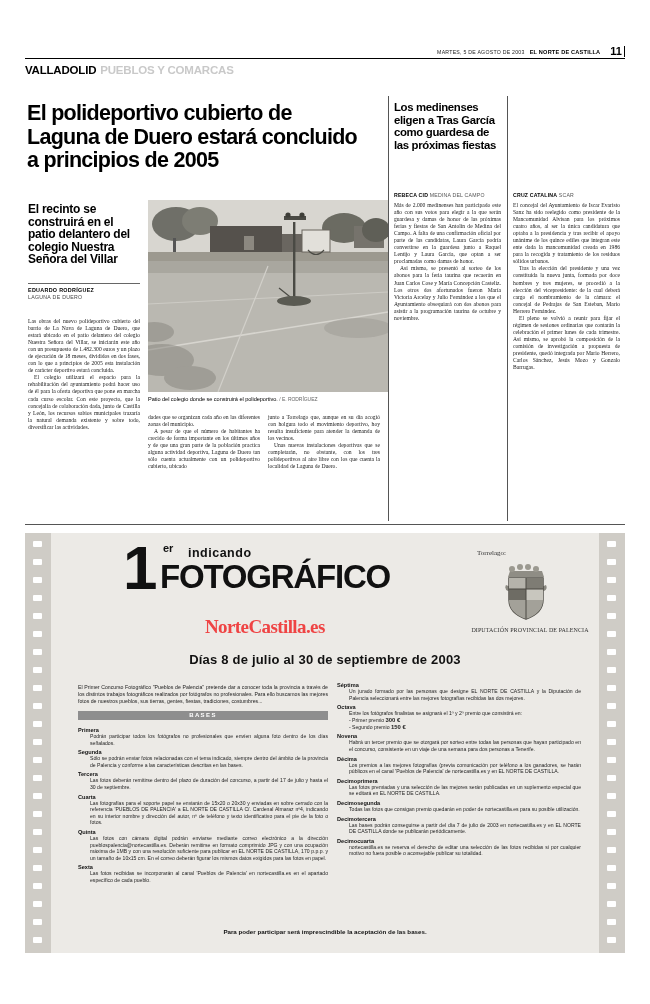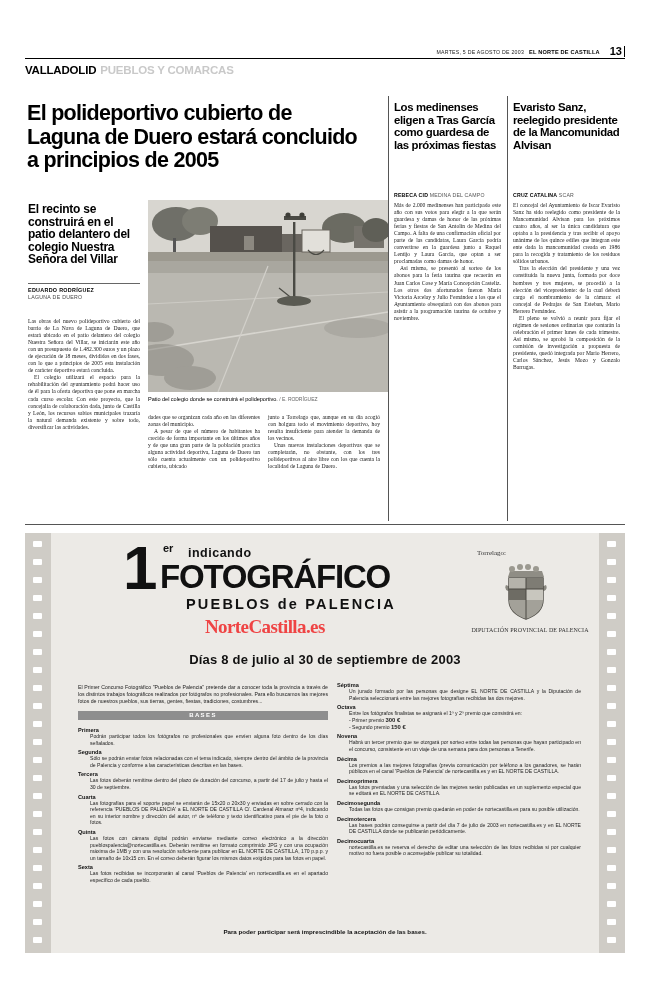--- a/index.html
+++ b/index.html
@@ -182,21 +182,21 @@
   }
 </style>
 </head>
 <body>
 
 <div class="page">
 
   <div class="folio">
     <span class="folio-date">MARTES, 5 DE AGOSTO DE 2003</span>
     <span class="folio-paper">EL NORTE DE CASTILLA</span>
-    <span class="folio-num">13</span>
+    <span class="folio-num">11</span>
   </div>
 
   <div class="sectionbar">
     <span class="sec-main">VALLADOLID</span>
     <span class="sec-sub">PUEBLOS Y COMARCAS</span>
   </div>
 
   <div class="lead-head">El polideportivo cubierto de Laguna de Duero estará concluido a principios de 2005</div>
   <div class="lead-sub">El recinto se construirá en el patio delantero del colegio Nuestra Señora del Villar</div>
   <div class="byline-rule"></div>
@@ -278,21 +278,20 @@
   <div class="side-head" style="position:absolute;left:394px;top:101px;width:106px;">Los medinenses eligen a Tras García como guardesa de las próximas fiestas</div>
   <div class="side-byline" style="position:absolute;left:394px;top:192px;width:108px;">
     <b>REBECA CID</b>
     <span>MEDINA DEL CAMPO</span>
   </div>
   <div class="bodycol" style="left:394px;top:202px;width:107px;height:315px;">
     <p>Más de 2.000 medinenses han participado este año con sus votos para elegir a la que serán guardesa y damas de honor de las próximas ferias y fiestas de San Antolín de Medina del Campo. A falta de una confirmación oficial por parte de las candidatas, Laura García podría convertirse en la guardesa junto a Raquel Lentijo y Laura García, que optan a ser proclamadas como damas de honor.</p>
     <p>Así mismo, se presentó al sorteo de los abonos para la feria taurina que recaerán en Juan Carlos Cose y María Concepción Casteliz. Los otros dos afortunados fueron María Victoria Arcelay y Julio Fernández a los que el Ayuntamiento obsequiará con dos abonos para asistir a la programación taurina de octubre y noviembre.</p>
   </div>
 
-  <div class="side-head" style="position:absolute;left:513px;top:101px;width:108px;">Evaristo Sanz, reelegido presidente de la Mancomunidad Alvisan</div>
   <div class="side-byline" style="position:absolute;left:513px;top:192px;width:108px;">
     <b>CRUZ CATALINA</b>
     <span>SCAR</span>
   </div>
   <div class="bodycol" style="left:513px;top:202px;width:107px;height:315px;">
     <p>El concejal del Ayuntamiento de Iscar Evaristo Sanz ha sido reelegido como presidente de la Mancomunidad Alvisan para los próximos cuatro años, al ser la única candidatura que optaba a la presidencia y tras recibir el apoyo unánime de los quince ediles que integran este ente dada la mancomunidad creada en 1986 para la recogida y tratamiento de los residuos sólidos urbanos.</p>
     <p>Tras la elección del presidente y una vez constituida la nueva junta, formada por doce hombres y tres mujeres, se procedió a la elección del vicepresidente: de la cual deberá cargo el nombramiento de la cámara: el concejal de Pedrajas de San Esteban, Mario Herrero Fernández.</p>
     <p>El pleno se volvió a reunir para fijar el régimen de sesiones ordinarias que contarán la celebración el primer lunes de cada trimestre. Así mismo, se aprobó la composición de la comisión de investigación a propuesta de presidente, quedó integrada por Mario Herrero, Carlos Sánchez, Jesús Mozo y Gonzalo Barrugas.</p>
   </div>
 
@@ -346,21 +345,20 @@
       <div class="perf" style="top:368px"></div>
         <div class="perf" style="top:386px"></div>
       <div class="perf" style="top:404px"></div>
     </div>
   </div>
 
   <div class="ad-bignum">1</div>
   <div class="ad-er">er</div>
   <div class="ad-concurso">indicando</div>
   <div class="ad-foto">FOTOGRÁFICO</div>
-  <div class="ad-pueblos">PUEBLOS de PALENCIA</div>
   <div class="ad-norte">NorteCastilla.es</div>
   <div class="ad-dates">Días 8 de julio al 30 de septiembre de 2003</div>
 
   <div class="ad-colabora">Torrelago:</div>
   <div class="shield">
     <svg width="56" height="62" viewBox="0 0 56 62">
       <path d="M10 30 q-4 -2 -2 -6 q4 1 5 4z" fill="#8a8880"></path>
       <path d="M46 30 q4 -2 2 -6 q-4 1 -5 4z" fill="#8a8880"></path>
       <path d="M12 10 h32 l2 6 H10z" fill="#8f8d85"></path>
       <circle cx="14" cy="8" r="3" fill="#9b9990"></circle>

